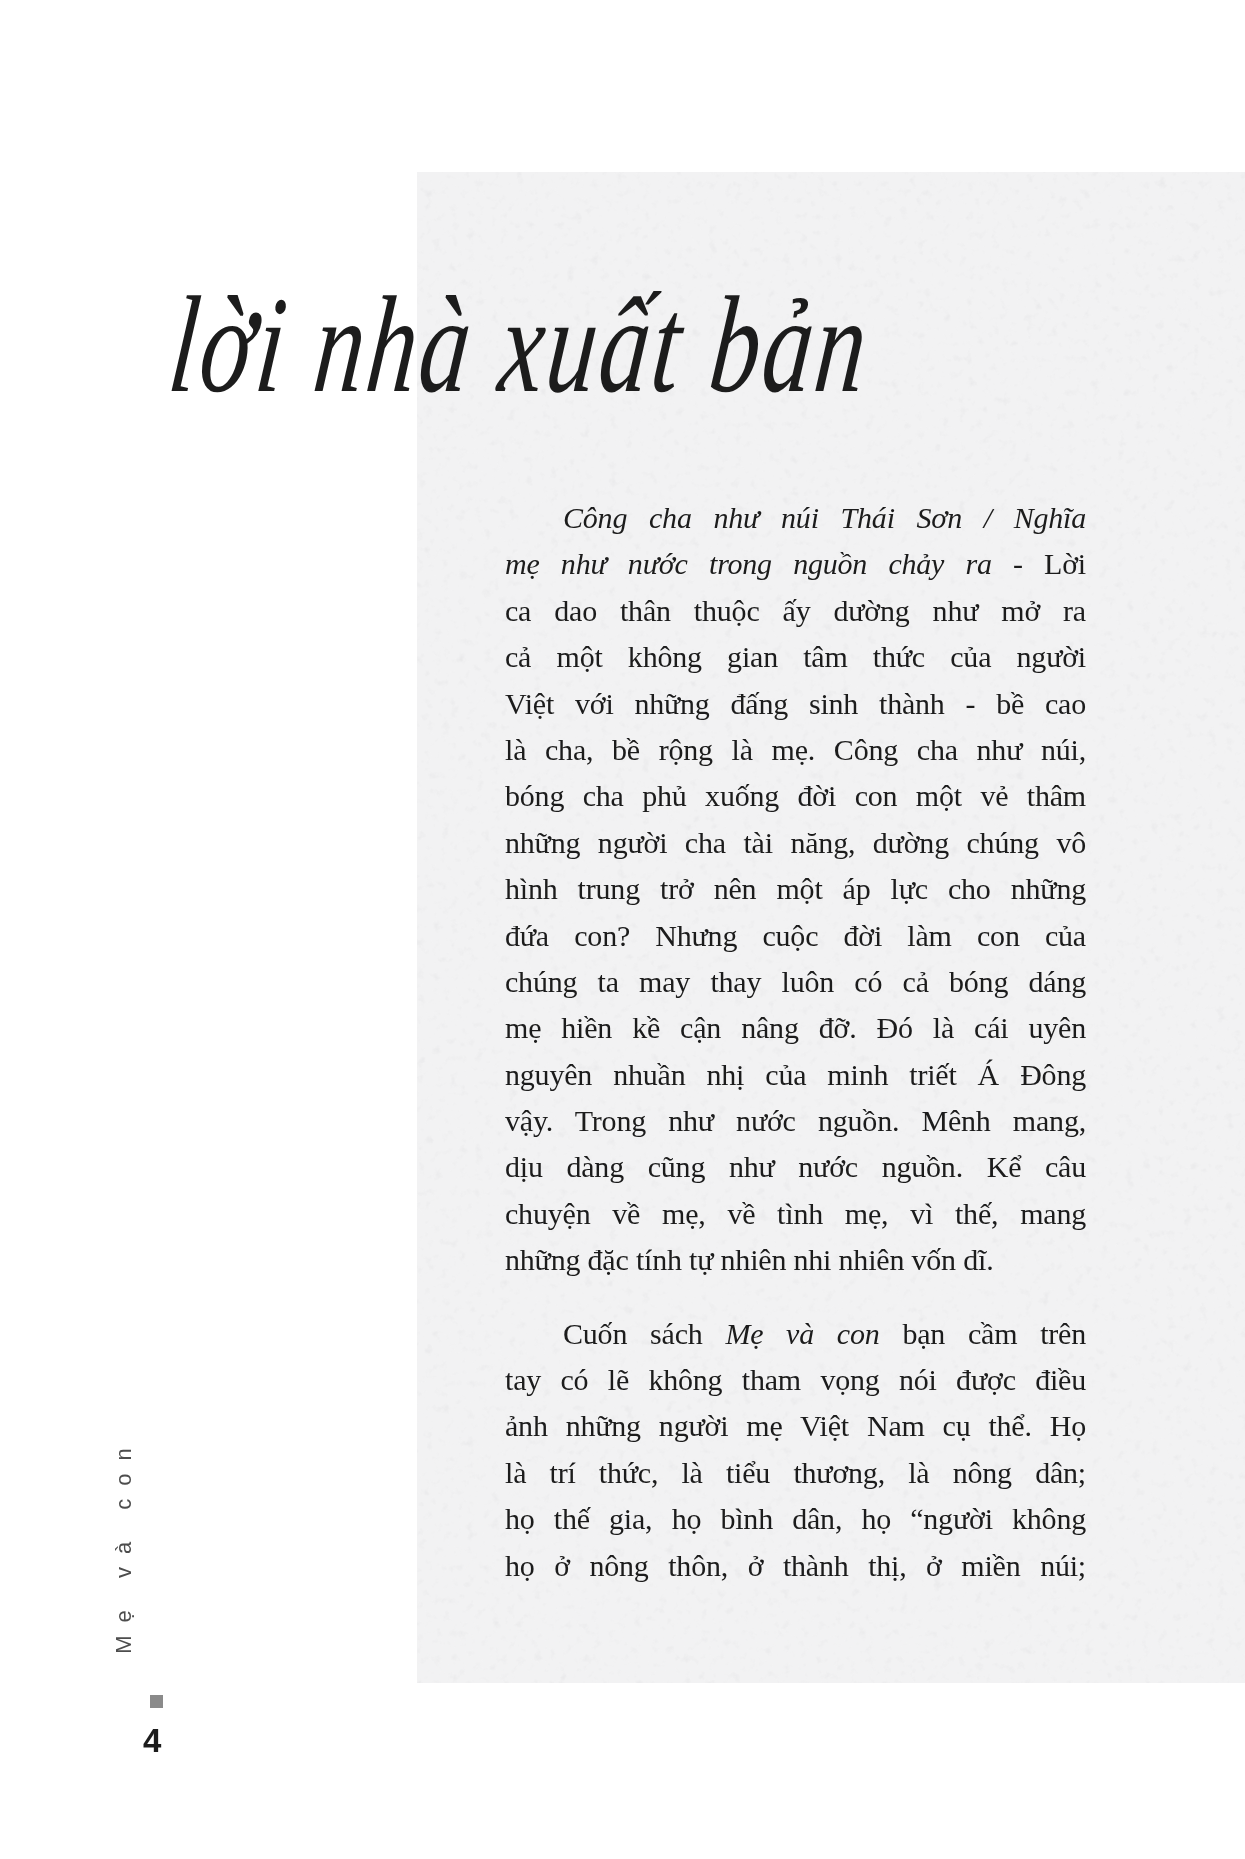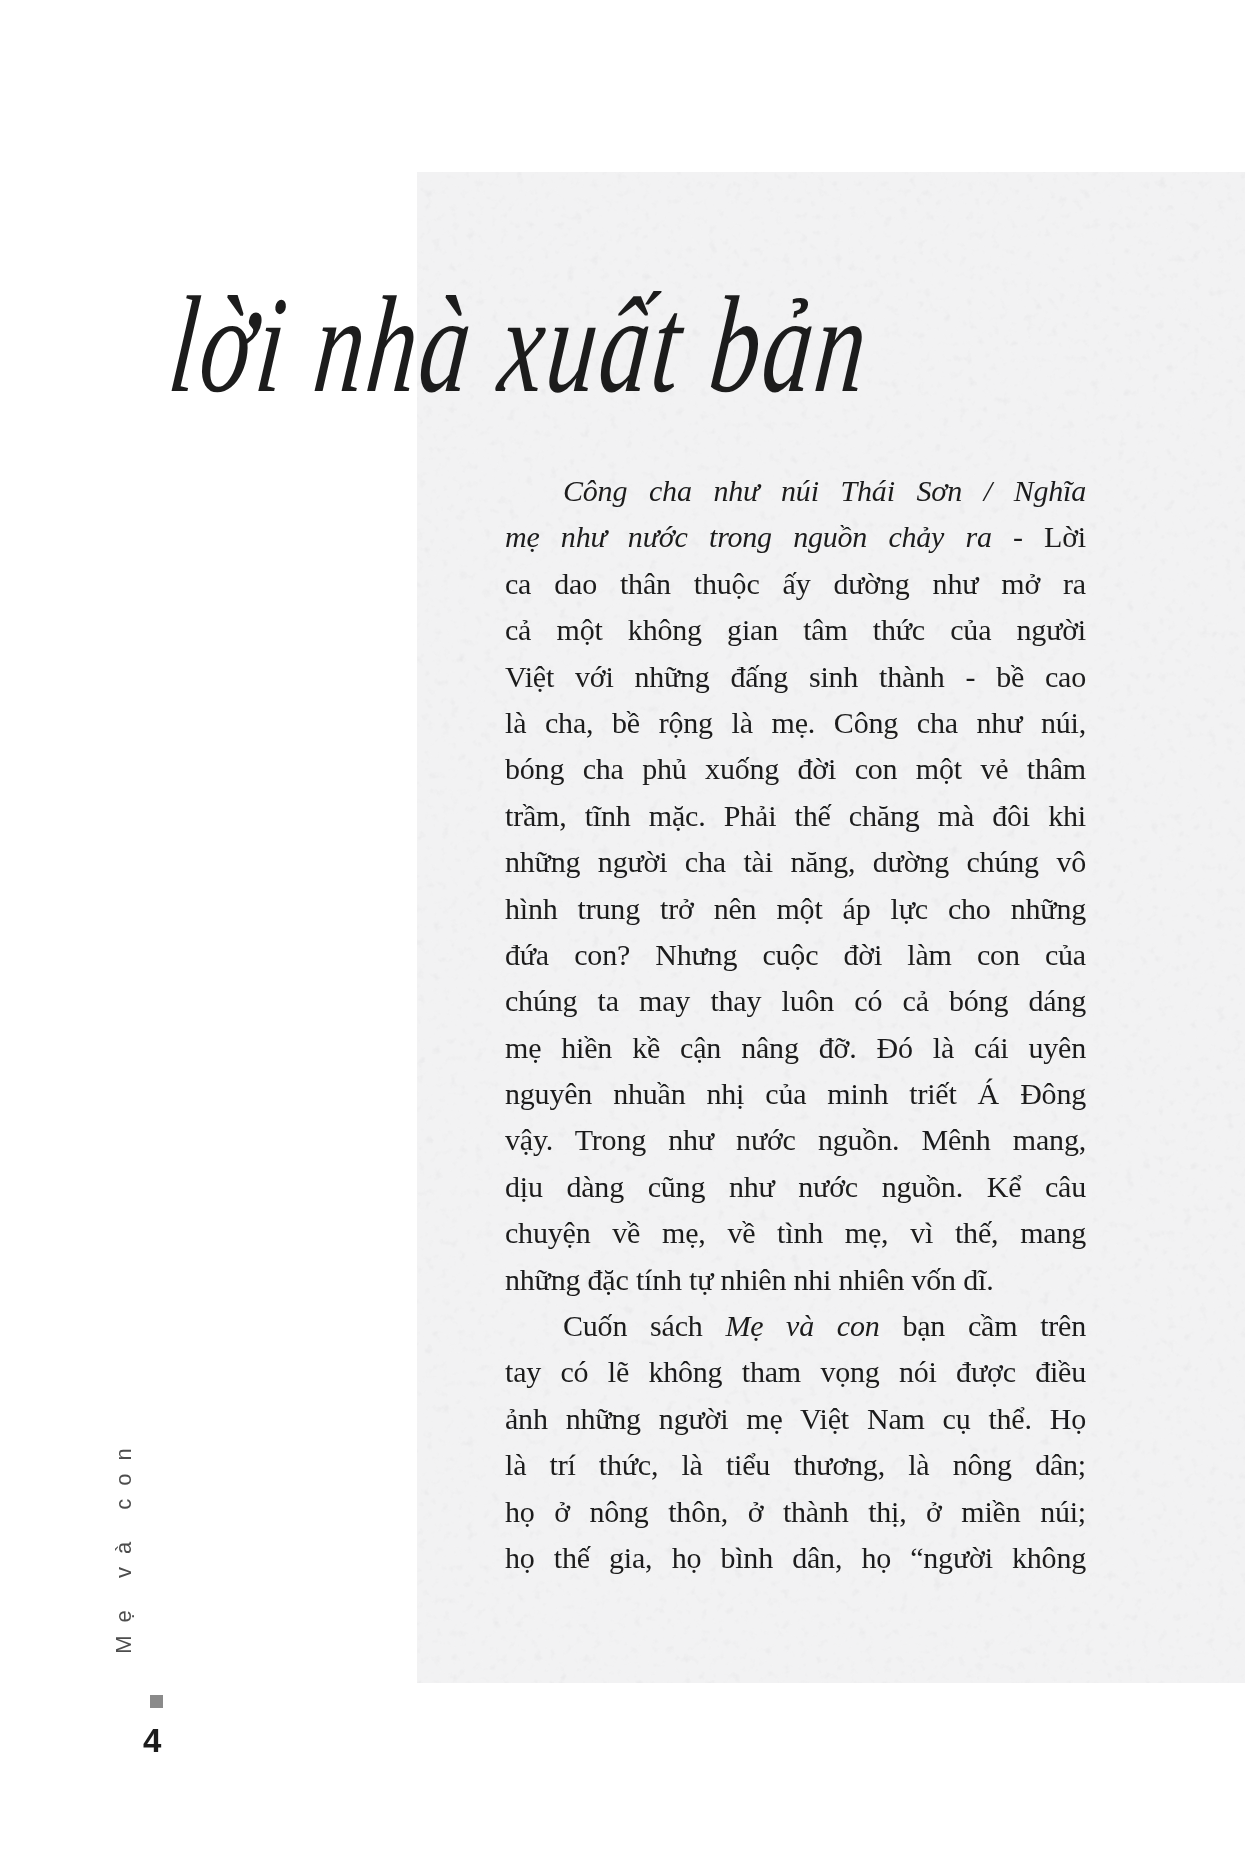--- a/index.html
+++ b/index.html
@@ -38,21 +38,21 @@
     position:absolute;
     left:505px;top:468px;
     width:581px;
     font-size:30px;
     line-height:46.4px;
     letter-spacing:-0.2px;
     color:#1c1c1c;
   }
   .bodyline{text-align:justify;overflow:hidden;max-height:46.4px;}
   .bodyline.just{text-align-last:justify;}
-  .bodyline.indent{text-indent:58px;}
+  .bodyline.indent{text-indent:58px;margin-top:27px;}
   .bodyline .it{font-style:italic;}
   
   .spine{
     position:absolute;
     left:141px;top:1632px;
     width:235px;height:30px;
     transform:rotate(-90deg);
     transform-origin:left bottom;
     font-family:"Liberation Sans", sans-serif;
     font-size:22px;
@@ -94,37 +94,36 @@
   <div class="title">lời nhà xuất bản</div>
 
   <div class="textcol">
       <div class="bodyline just indent"><span class="it">Công cha như núi Thái Sơn / Nghĩa</span></div>
       <div class="bodyline just"><span class="it">mẹ như nước trong nguồn chảy ra</span><span> - Lời</span></div>
       <div class="bodyline just"><span>ca dao thân thuộc ấy dường như mở ra</span></div>
       <div class="bodyline just"><span>cả một không gian tâm thức của người</span></div>
       <div class="bodyline just"><span>Việt với những đấng sinh thành - bề cao</span></div>
       <div class="bodyline just"><span>là cha, bề rộng là mẹ. Công cha như núi,</span></div>
       <div class="bodyline just"><span>bóng cha phủ xuống đời con một vẻ thâm</span></div>
-      <div class="bodyline just"><span>trầm, tĩnh mặc. Phải thế chăng mà đôi khi</span></div>
       <div class="bodyline just"><span>những người cha tài năng, dường chúng vô</span></div>
       <div class="bodyline just"><span>hình trung trở nên một áp lực cho những</span></div>
       <div class="bodyline just"><span>đứa con? Nhưng cuộc đời làm con của</span></div>
       <div class="bodyline just"><span>chúng ta may thay luôn có cả bóng dáng</span></div>
       <div class="bodyline just"><span>mẹ hiền kề cận nâng đỡ. Đó là cái uyên</span></div>
       <div class="bodyline just"><span>nguyên nhuần nhị của minh triết Á Đông</span></div>
       <div class="bodyline just"><span>vậy. Trong như nước nguồn. Mênh mang,</span></div>
       <div class="bodyline just"><span>dịu dàng cũng như nước nguồn. Kể câu</span></div>
       <div class="bodyline just"><span>chuyện về mẹ, về tình mẹ, vì thế, mang</span></div>
       <div class="bodyline"><span>những đặc tính tự nhiên nhi nhiên vốn dĩ.</span></div>
       <div class="bodyline just indent"><span>Cuốn sách </span><span class="it">Mẹ và con</span><span> bạn cầm trên</span></div>
       <div class="bodyline just"><span>tay có lẽ không tham vọng nói được điều</span></div>
       <div class="bodyline just"><span>ảnh những người mẹ Việt Nam cụ thể. Họ</span></div>
       <div class="bodyline just"><span>là trí thức, là tiểu thương, là nông dân;</span></div>
+      <div class="bodyline just"><span>họ thế gia, họ bình dân, họ “người không</span></div>
       <div class="bodyline just"><span>họ ở nông thôn, ở thành thị, ở miền núi;</span></div>
-      <div class="bodyline just"><span>họ thế gia, họ bình dân, họ “người không</span></div>
     </div>
 
   <div class="spine">Mẹ và con</div>
 
   <div class="marker"></div>
 
   <div class="pagenum">4</div>
 
 </div>
 

